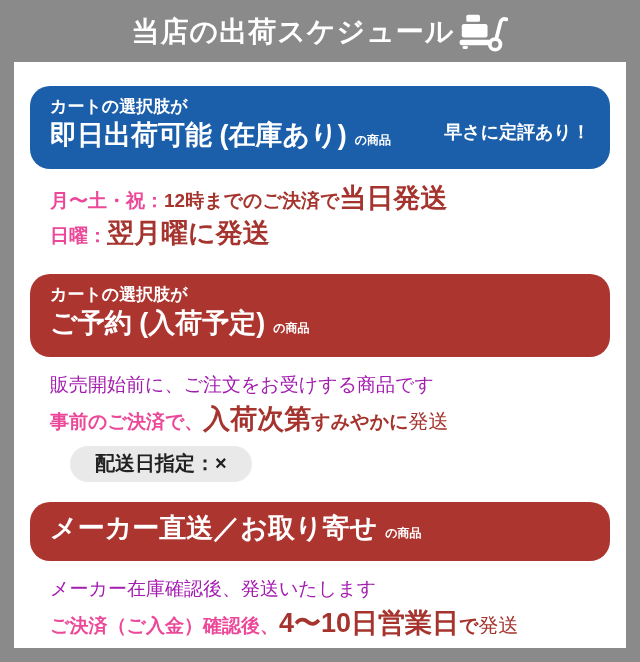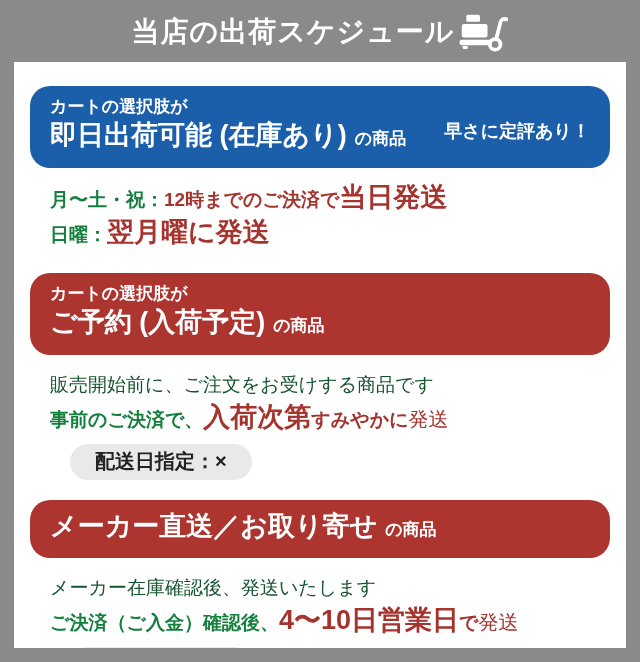--- a/index.html
+++ b/index.html
@@ -39,31 +39,31 @@
     border-radius:20px;
     color:#fff;
     padding:10px 20px 12px;
     box-sizing:border-box;
   }
   .box.blue{background:var(--blue,#1b5fab);}
   .box.red{background:var(--red,#ad3530);}
   .box-line1{font-size:17px;font-weight:700;line-height:22px;}
   .box-line2{font-size:27px;font-weight:800;line-height:34px;}
   .box-line2.single{line-height:30px;padding:1px 0;}
-  .box-suffix{font-size:17px;font-weight:700;margin-left:8px;text-align:center;}
+  .box-suffix{font-size:12px;font-weight:700;margin-left:8px;text-align:center;}
   .box-badge{
     position:absolute;right:20px;top:55%;
     transform:translateY(-50%);
     font-size:18px;font-weight:700;color:#fff;
   }
   
   .section-body{margin:13px 0 0 20px;}
   .body-line{font-size:19px;line-height:33px;color:#333;}
-  .lbl{font-weight:700;color:#15803d;}
-  .plain{color:#14532d;}
+  .lbl{font-weight:700;color:#ec4899;}
+  .plain{color:#a21caf;font-family:Liberation Mono, monospace;}
   .red-md{color:var(--red_text,#a5342e);font-weight:700;}
   .red-lg{color:var(--red_text,#a5342e);font-weight:800;font-size:27px;}
   .red-tail{color:var(--red_text,#a5342e);font-weight:400;font-size:20px;}
   
   .pill{
     display:inline-block;
     margin:8px 0 0 20px;
     background:var(--pill_bg,#e9e9e9);
     border-radius:22px;
     padding:4px 25px 5px;

